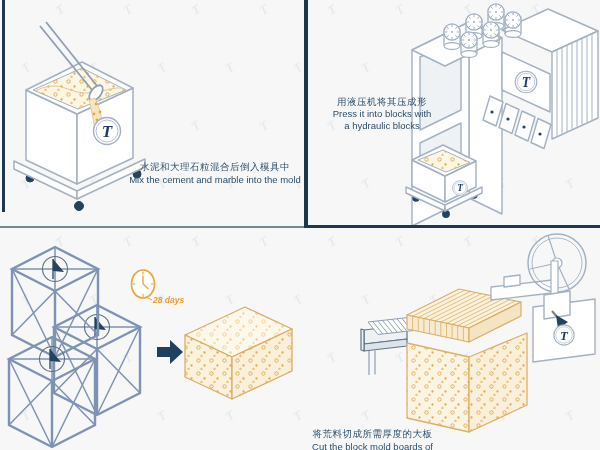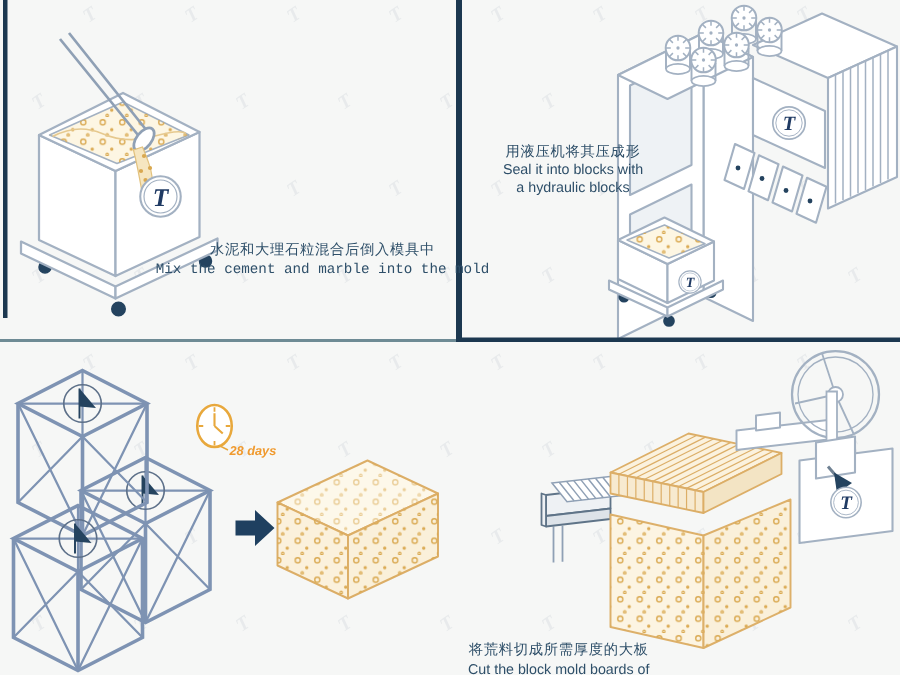--- a/index.html
+++ b/index.html
@@ -277,27 +277,27 @@
       <polygon points="250,88 262,95 252,102" fill="#24435f" stroke="none"></polygon>
     </g>
     <use href="#tlogo" transform="translate(258,108) scale(0.75)"></use>
   </svg>
 
   <div class="divider" style="left:2px;top:0;width:3px;height:212px;z-index:2"></div>
   <div class="divider" style="left:304px;top:0;width:4px;height:227px;z-index:2"></div>
   <div class="divider" style="left:0;top:226px;width:306px;height:1.5px;background:#6e8b95;z-index:2"></div>
   <div class="divider" style="left:304px;top:225px;width:296px;height:3px;z-index:2"></div>
 
-  <div class="caption lh13" style="left:100px;top:160px;width:230px;font-family:Liberation Mono, monospace;">
+  <div class="caption lh13" style="left:100px;top:160px;width:230px;">
     <div class="cn">水泥和大理石粒混合后倒入模具中</div>
     <div class="en">Mix the cement and marble into the mold</div>
   </div>
   <div class="caption lh12" style="left:308px;top:96px;width:124px;">
     <div class="cn">用液压机将其压成形</div>
-    <div class="en">Seal it into blocks with</div>
+    <div class="en">Press it into blocks with</div>
     <div class="en">a hydraulic blocks</div>
   </div>
   <div class="caption lh13" style="left:305px;top:395px;width:135px;margin-top:32px;">
     <div class="cn">将荒料切成所需厚度的大板</div>
     <div class="en">Cut the block mold boards of</div>
   </div>
 
 </div>
 
 </body></html>

